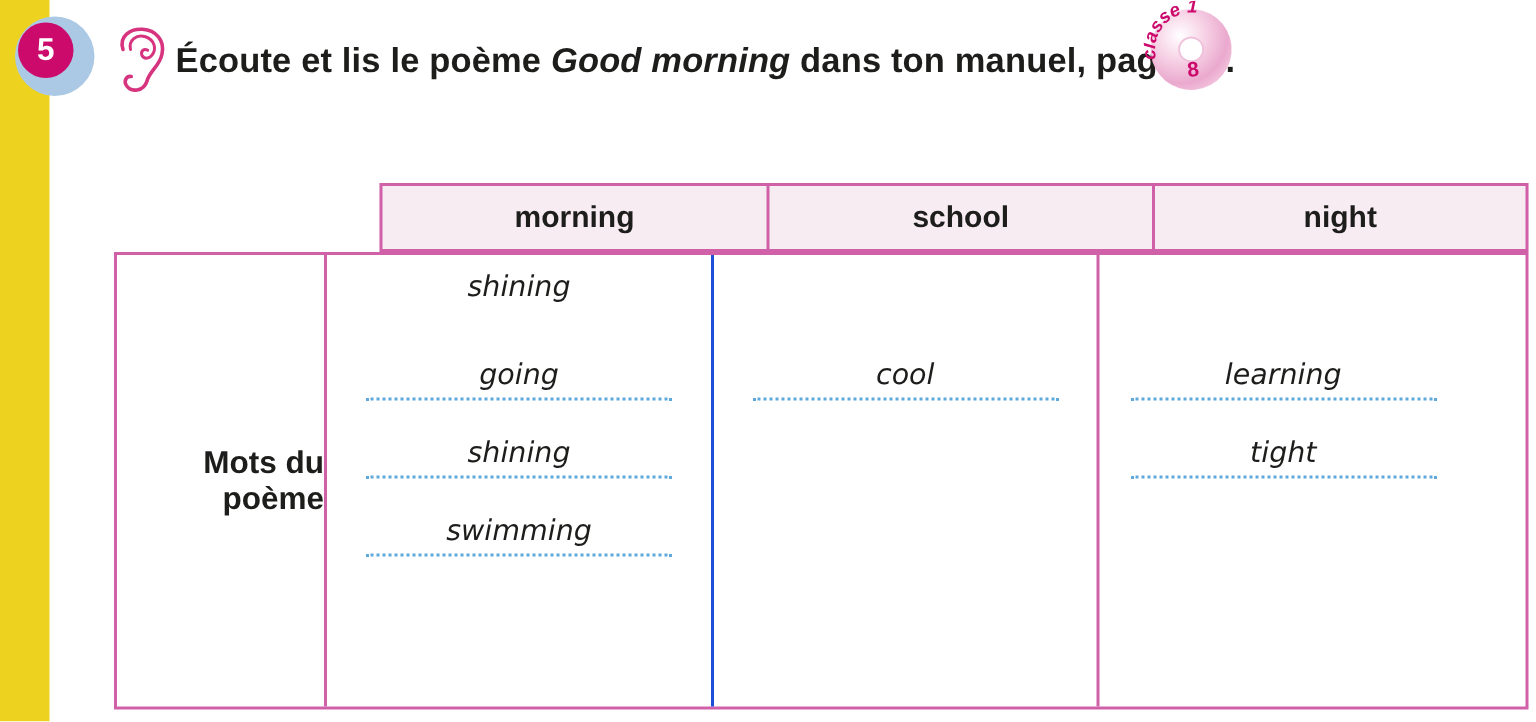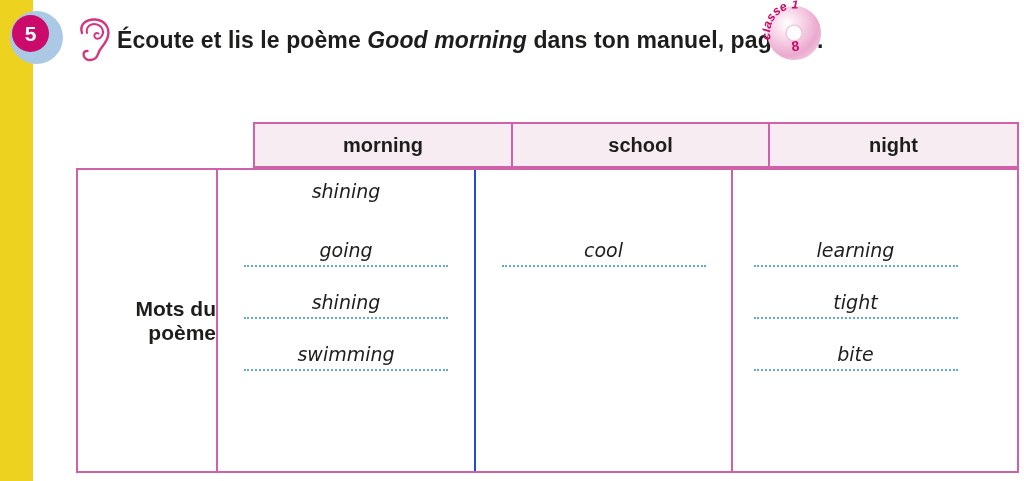--- a/index.html
+++ b/index.html
@@ -197,19 +197,16 @@
       <div class="col col-2">
         <div class="slot slot-first">
           <div class="entry"></div>
         </div>
         <div class="slot">
           <div class="entry lined">learning</div>
         </div>
         <div class="slot">
           <div class="entry lined">tight</div>
         </div>
-        <div class="slot">
-          <div class="entry lined">bite</div>
-        </div>
       </div>
     </div>
 
 </div>
 
 </body></html>

